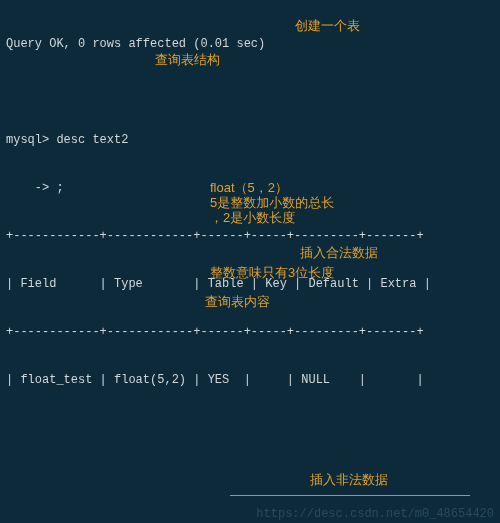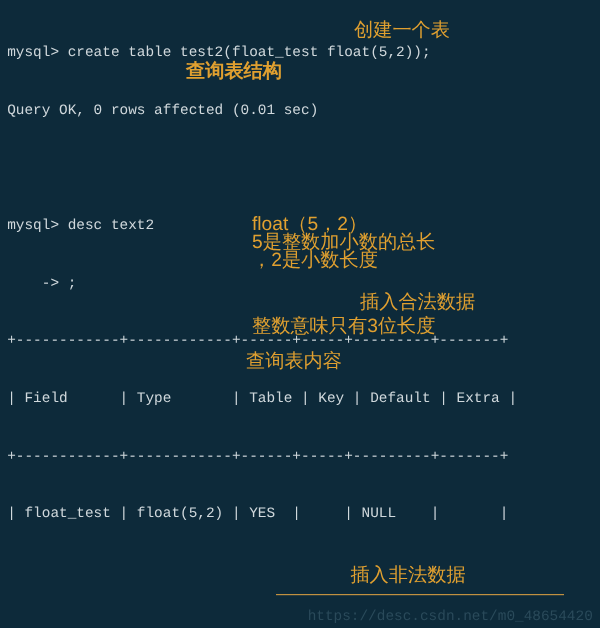--- a/index.html
+++ b/index.html
@@ -16,21 +16,21 @@
   }
   .terminal {
     padding: 4px 6px;
     white-space: pre;
     line-height: 16px;
   }
   .line { white-space: pre; min-height: 16px; }
   .annot {
     position: absolute;
     color: #e0a030;
-    font-size: 16px;
+    font-size: 13px;
     font-family: "Microsoft YaHei", sans-serif;
     line-height: 15px;
     white-space: pre;
   }
   .watermark {
     position: absolute;
     bottom: 2px;
     right: 6px;
     color: #2a4a5a;
     font-size: 12px;
@@ -38,21 +38,20 @@
   .strike {
     position: absolute;
     height: 1px;
     background: #c09040;
   }
 </style>
 </head>
 <body>
 
 <div class="terminal">
-  <div class="line">mysql&gt; create table test2(float_test float(5,2));</div>
   <div class="line">Query OK, 0 rows affected (0.01 sec)</div>
   <div class="line"></div>
   <div class="line">mysql&gt; desc text2</div>
   <div class="line">    -&gt; ;</div>
   <div class="line">+------------+------------+------+-----+---------+-------+</div>
   <div class="line">| Field      | Type       | Table | Key | Default | Extra |</div>
   <div class="line">+------------+------------+------+-----+---------+-------+</div>
   <div class="line">| float_test | float(5,2) | YES  |     | NULL    |       |</div>
   
   
@@ -70,26 +69,26 @@
   
   
   
   
   
   
   
 </div>
 
 <div class="annot" style="left:295px; top:18px;">创建一个表</div>
-<div class="annot" style="left:155px; top:52px;font-weight:bold;">查询表结构</div>
+<div class="annot" style="left:155px; top:52px;">查询表结构</div>
 
 <div class="annot" style="left:210px; top:180px;">float（5，2）</div>
 <div class="annot" style="left:210px; top:195px;">5是整数加小数的总长</div>
 <div class="annot" style="left:210px; top:210px;">，2是小数长度</div>
 <div class="annot" style="left:210px; top:225px;margin-top:40px;">整数意味只有3位长度</div>
 
 <div class="annot" style="left:300px; top:245px;">插入合法数据</div>
 <div class="annot" style="left:205px; top:294px;">查询表内容</div>
-<div class="annot" style="left:292px; top:472px;text-align:right;">插入非法数据</div>
+<div class="annot" style="left:310px; top:472px;text-align:right;">插入非法数据</div>
 
 <div class="strike" style="left:230px; top:495px; width:240px;"></div>
 
 <div class="watermark">https://desc.csdn.net/m0_48654420</div>
 
 </body></html>

